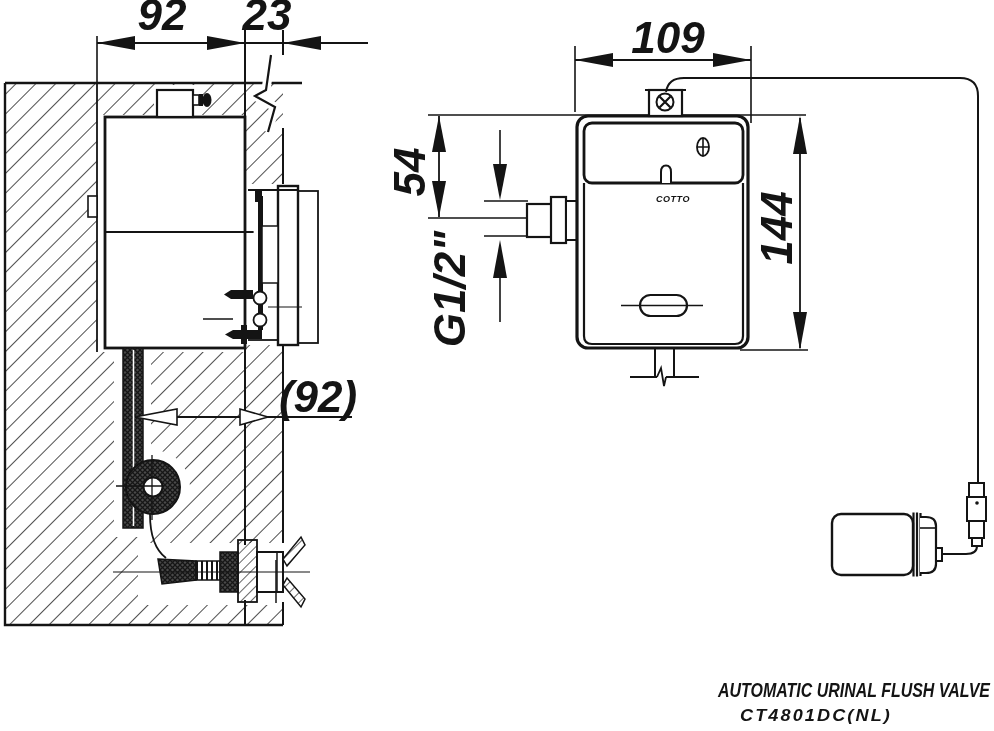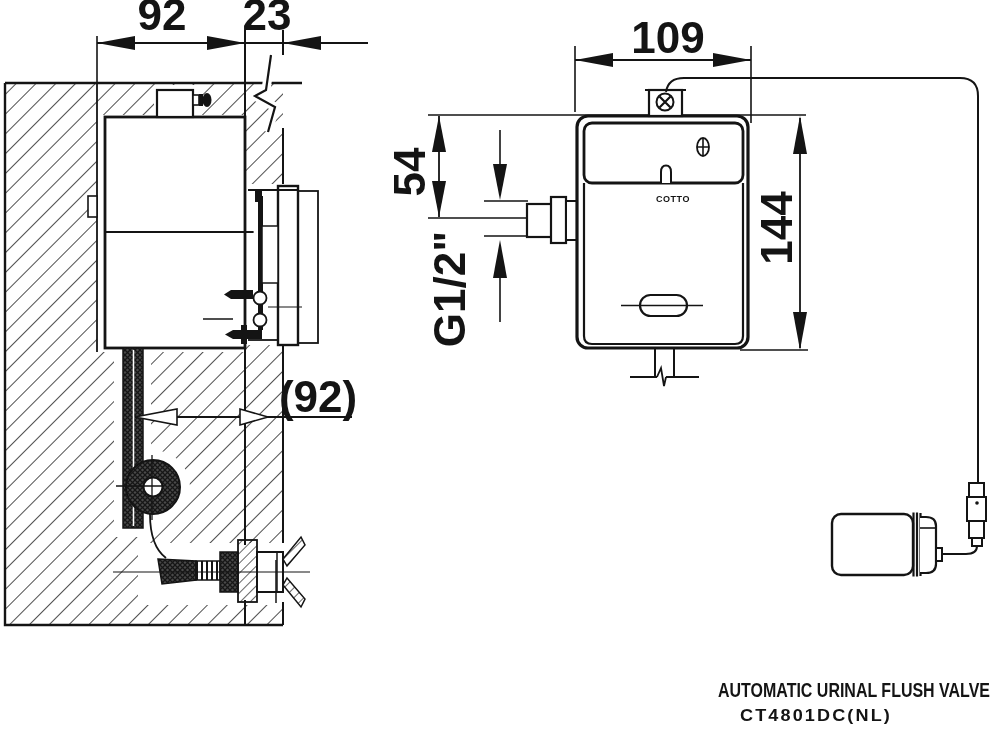--- a/index.html
+++ b/index.html
@@ -1,17 +1,17 @@
 <!DOCTYPE html>
 <html><head>
 <meta charset="utf-8">
 <style>
   html,body{margin:0;padding:0;background:#ffffff;}
   #stage{position:relative;width:994px;height:731px;background:#ffffff;overflow:hidden;
-         font-family:"Liberation Sans","DejaVu Sans",sans-serif;}
+         font-family:"Liberation Sans","DejaVu Sans",sans-serif;font-style:italic;}
   svg{position:absolute;left:0;top:0;}
   text{font-family:"Liberation Sans","DejaVu Sans",sans-serif;font-weight:bold;fill:#141414;}
   .dim{font-size:44px;}
   .logo{font-size:9px;letter-spacing:.5px;}
   .title{font-size:20px;}
   .model{font-size:17px;letter-spacing:2px;}
 </style>
 </head>
 <body>
 

